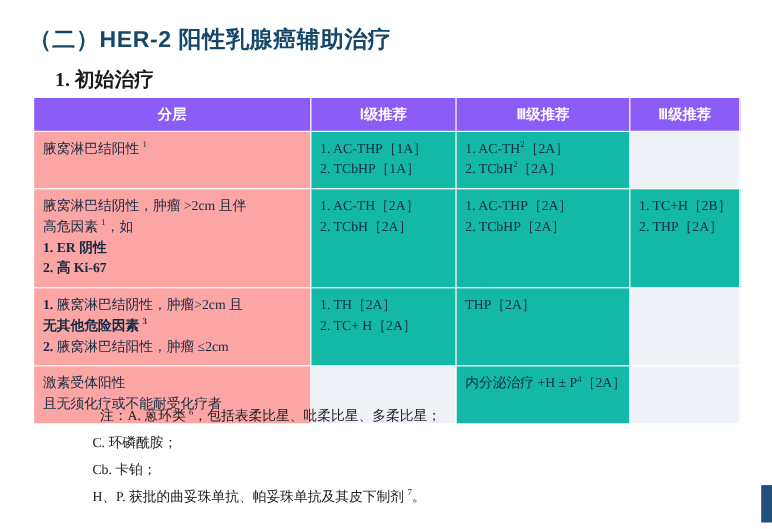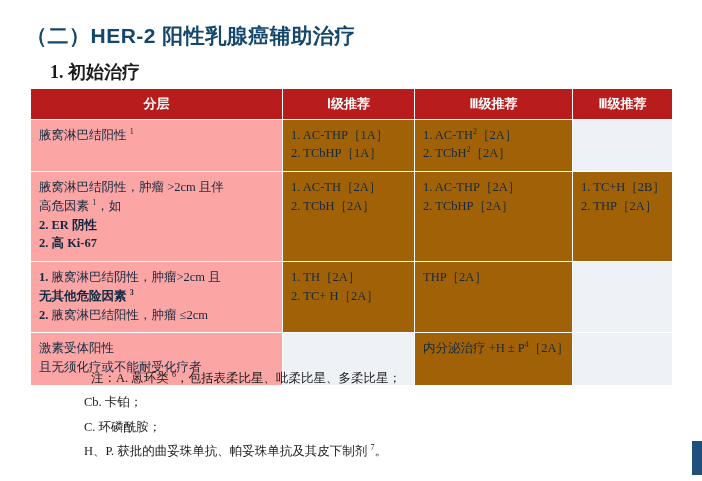--- a/index.html
+++ b/index.html
@@ -51,36 +51,36 @@
     table-layout: fixed;
   }
   table.matrix th, table.matrix td {
     border: 1px solid #ffffff;
     vertical-align: top;
     padding: 6px 8px 8px 8px;
     font-size: 12.5px;
     line-height: 1.5;
   }
   table.matrix thead th {
-    background: #b91c1c;
+    background: #8b5cf6;
     color: #ffffff;
     text-align: center;
     font-weight: bold;
     font-size: 13px;
     padding: 5px 4px;
     vertical-align: middle;
     border: 1px solid #ffffff;
   }
   td.stratum {
     background: #fca5a5;
     color: #12293f;
     font-size: 12.5px;
   }
   td.rec {
-    background: #a16207;
+    background: #14b8a6;
     color: #12293f;
   }
   td.rec.blank {
     background: #eef2f7;
   }
   .cellline {
     white-space: nowrap;
   }
   sup {
     font-size: 8px;
@@ -153,21 +153,21 @@
         <td class="rec">
             <div class="cellline">1. AC-TH<sup>2</sup>［2A］</div>
             <div class="cellline">2. TCbH<sup>2</sup>［2A］</div>
           </td>
         <td class="rec blank"></td>
       </tr>
       <tr>
         <td class="stratum">
             <div class="cellline">腋窝淋巴结阴性，肿瘤 &gt;2cm 且伴</div>
             <div class="cellline">高危因素 <sup>1</sup>，如</div>
-            <div class="cellline"><b>2. ER 阴性</b></div>
+            <div class="cellline"><b>1. ER 阴性</b></div>
             <div class="cellline"><b>2. 高 Ki-67</b></div>
           </td>
         <td class="rec">
             <div class="cellline">1. AC-TH［2A］</div>
             <div class="cellline">2. TCbH［2A］</div>
           </td>
         <td class="rec">
             <div class="cellline">1. AC-THP［2A］</div>
             <div class="cellline">2. TCbHP［2A］</div>
           </td>
@@ -200,19 +200,19 @@
         <td class="rec">
             <div class="cellline">内分泌治疗 +H ± P<sup>4</sup>［2A］</div>
           </td>
         <td class="rec blank"></td>
       </tr>
     </tbody>
   </table>
 
   <div class="notes">
     <div class="note-row first">注：A. 蒽环类 <sup>6</sup>，包括表柔比星、吡柔比星、多柔比星；</div>
+    <div class="note-row note-indent">C. 环磷酰胺；</div>
     <div class="note-row note-indent">Cb. 卡铂；</div>
-    <div class="note-row note-indent">C. 环磷酰胺；</div>
     <div class="note-row note-indent">H、P. 获批的曲妥珠单抗、帕妥珠单抗及其皮下制剂 <sup>7</sup>。</div>
   </div>
 
   <div class="corner-bar"></div>
 </div>
 
 </body></html>

